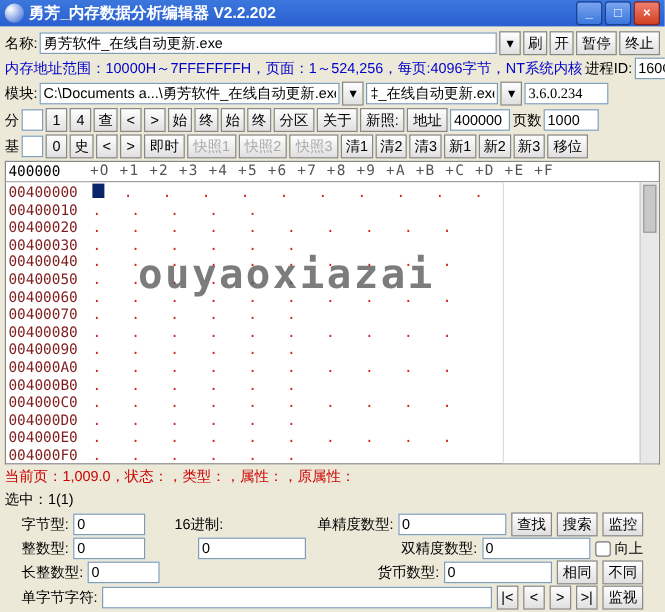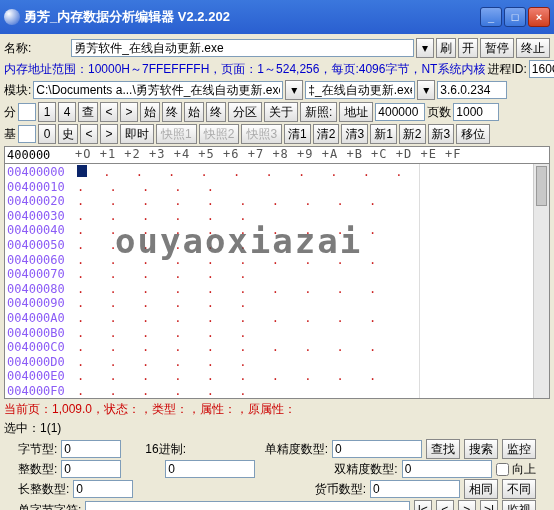--- a/index.html
+++ b/index.html
@@ -1,36 +1,36 @@
 <!DOCTYPE html>
 <html><head>
 <meta charset="utf-8">
 <style>
 * { margin:0; padding:0; box-sizing:border-box; }
 body { font-family:"Microsoft YaHei",SimSun,Tahoma,sans-serif; font-size:12px; background:#ece9d8; width:554px; height:510px; overflow:hidden; }
-.titlebar { height:34px; background:linear-gradient(#3b77dd,#2a5fd0); display:flex; align-items:center; padding:0 4px; color:#fff; font-weight:bold; }
+.titlebar { height:22px; background:linear-gradient(#3b77dd,#2a5fd0); display:flex; align-items:center; padding:0 4px; color:#fff; font-weight:bold; }
 .titlebar .icon { width:16px; height:16px; margin-right:4px; background:radial-gradient(circle at 30% 30%,#fff,#2a5fd0); border-radius:50%; }
 .titlebar .title { flex:1; font-size:13px; }
 .winbtn { width:22px; height:20px; margin-left:2px; background:linear-gradient(#7aa5f0,#3b77dd); border:1px solid #1a3f90; border-radius:3px; color:#fff; display:flex; align-items:center; justify-content:center; font-size:11px; font-weight:bold; cursor:pointer; }
 .winbtn.close { background:linear-gradient(#f08070,#d04020); border-color:#902010; }
 .content { padding:2px 4px; }
 .row { display:flex; align-items:center; margin:2px 0; gap:2px; }
 .lbl { color:#000; white-space:nowrap; }
 .lbl.blue { color:#0000cc; }
 .lbl.red { color:#cc0000; }
 input[type=text], select { font-size:12px; border:1px solid #7f9db9; background:#fff; padding:1px 2px; height:18px; font-family:inherit; }
 .btn { height:20px; padding:0 4px; background:linear-gradient(#fefefe,#e0e0e0); border:1px solid #888; font-size:12px; font-family:inherit; cursor:pointer; white-space:nowrap; display:inline-flex; align-items:center; justify-content:center; }
 .btn.sm { padding:0 3px; min-width:18px; }
 .btn:disabled { color:#aaa; }
 .hex-header { display:flex; background:#fff; border:1px solid #888; font-family:Consolas,monospace; font-size:12px; }
 .hex-header .addr { width:70px; padding:0 2px; }
 .hex-header .cols { flex:1; letter-spacing:1px; color:#555; }
 .hex-header .ascii { width:130px; color:#555; }
 .hexgrid { display:flex; background:#fff; border:1px solid #888; border-top:none; height:235px; position:relative; }
-.addr-col { width:70px; font-family:Consolas,monospace; font-size:12px; color:#8b5cf6; padding:1px 2px; line-height:14.6px; }
+.addr-col { width:70px; font-family:Consolas,monospace; font-size:12px; color:#7f1d1d; padding:1px 2px; line-height:14.6px; }
 .data-col { flex:1; font-family:Consolas,monospace; font-size:12px; color:#cc2222; padding:1px 2px; line-height:14.6px; letter-spacing:9px; overflow:hidden; position:relative; }
 .ascii-col { width:130px; border-left:1px solid #ddd; background:#fff; position:relative; }
 .ascii-col .scrollbar { position:absolute; right:0; top:0; bottom:0; width:16px; background:#e8e8e8; border-left:1px solid #ccc; }
 .ascii-col .scrollbar .thumb { position:absolute; top:2px; left:2px; right:2px; height:40px; background:#c8c8c8; border:1px solid #999; }
 .watermark { position:absolute; top:70px; left:40px; font-size:34px; font-weight:bold; color:rgba(80,80,80,0.75); letter-spacing:2px; pointer-events:none; }
 .sel-dot { display:inline-block; width:10px; height:12px; background:#0a246a; vertical-align:top; }
 .footer-row { display:flex; align-items:center; gap:4px; margin:1px 14px; }
 .footer-row input[type=text]{ width:60px; }
 input[type=checkbox]{ vertical-align:middle; }
 </style>
@@ -41,41 +41,41 @@
   <span class="icon"></span>
   <span class="title">勇芳_内存数据分析编辑器 V2.2.202</span>
   <span class="winbtn">_</span>
   <span class="winbtn">□</span>
   <span class="winbtn close">×</span>
 </div>
 
 <div class="content">
   <div class="row">
     <span class="lbl">名称:</span>
-    <input type="text" style="flex: 1 1 0%; margin-left: 38px;" value="勇芳软件_在线自动更新.exe">
+    <input type="text" style="flex: 1 1 0%;" value="勇芳软件_在线自动更新.exe">
     <button class="btn sm">▾</button>
     <button class="btn sm">刷</button>
     <button class="btn sm">开</button>
     <button class="btn">暂停</button>
     <button class="btn">终止</button>
   </div>
 
   <div class="row">
     <span class="lbl blue" style="flex:1">内存地址范围：10000H～7FFEFFFFH，页面：1～524,256，每页:4096字节，NT系统内核</span>
     <span class="lbl">进程ID:</span>
     <input type="text" style="width: 40px;" value="160C">
   </div>
 
   <div class="row">
     <span class="lbl">模块:</span>
     <input type="text" style="width: 250px;" value="C:\Documents a...\勇芳软件_在线自动更新.exe">
     <button class="btn sm">▾</button>
     <input type="text" style="width: 110px;" value="‡_在线自动更新.exe">
     <button class="btn sm">▾</button>
-    <input type="text" style="width: 70px;" value="3.6.0.234">
+    <input type="text" style="width: 70px; font-family: Liberation Serif, serif;" value="3.6.0.234">
   </div>
 
   <div class="row">
     <span class="lbl">分</span>
     <input type="text" style="width: 18px;">
     <button class="btn sm">1</button>
     <button class="btn sm">4</button>
     <button class="btn sm">查</button>
     <button class="btn sm">&lt;</button>
     <button class="btn sm">&gt;</button>

